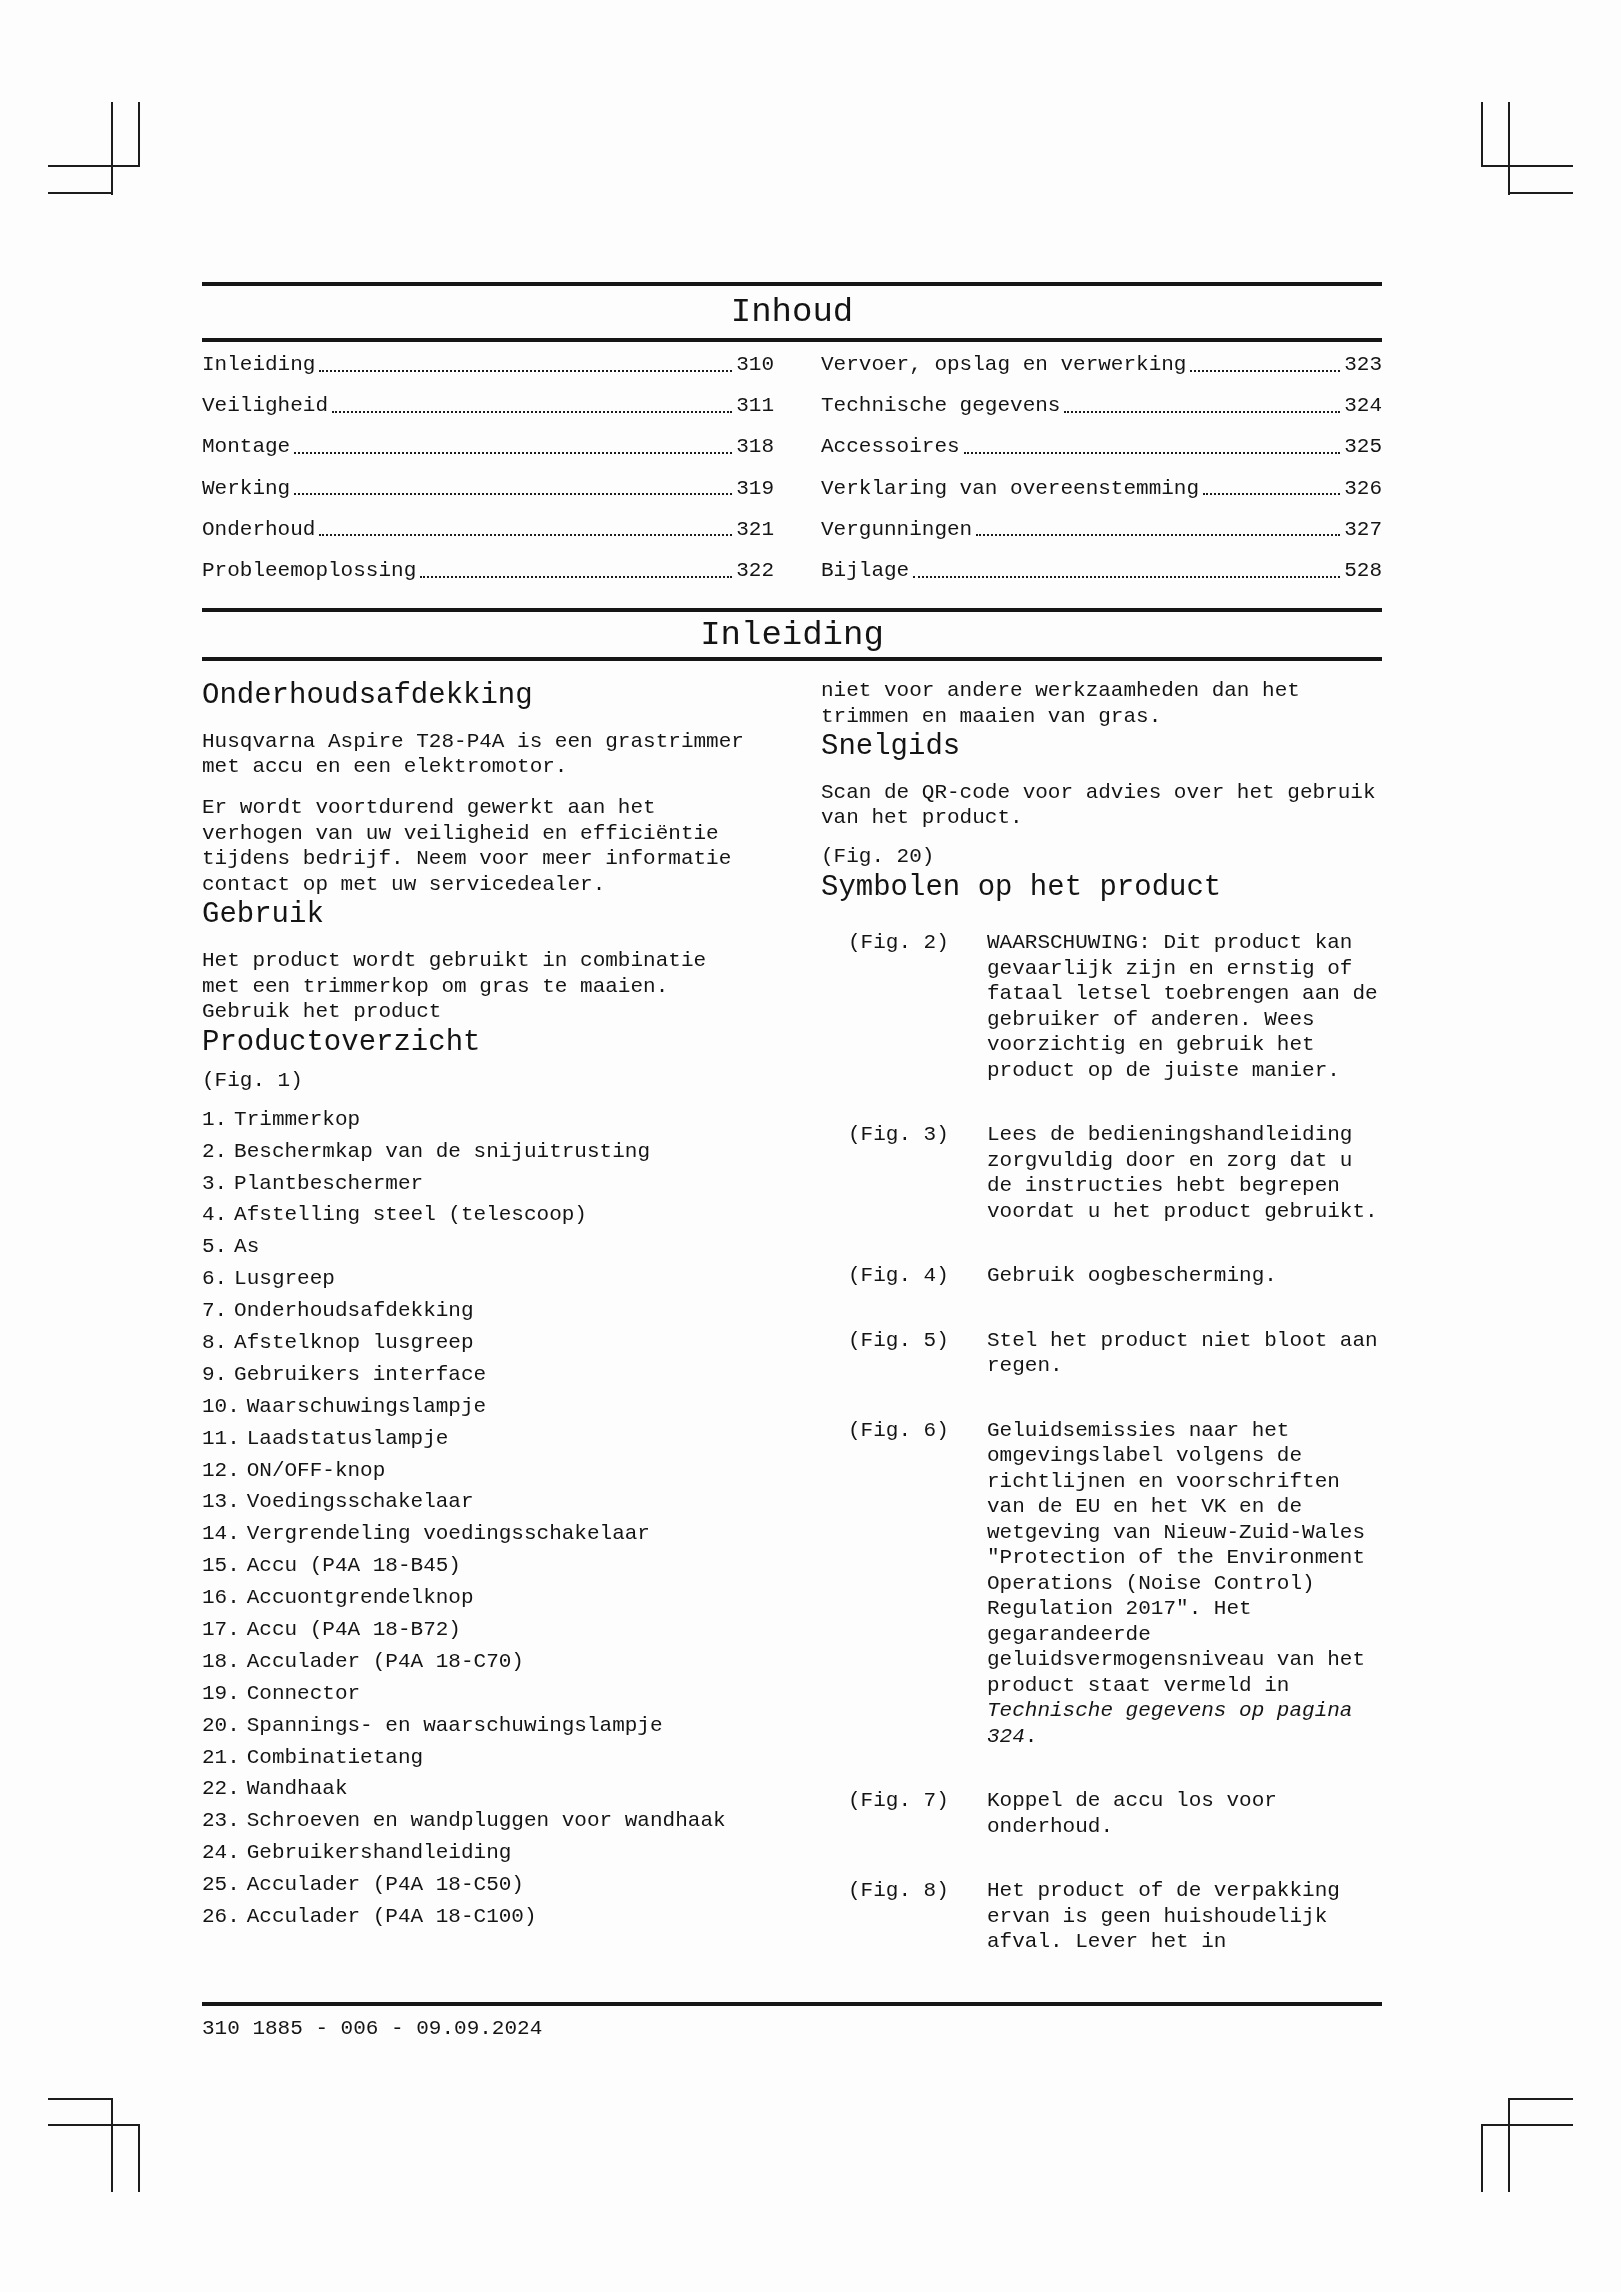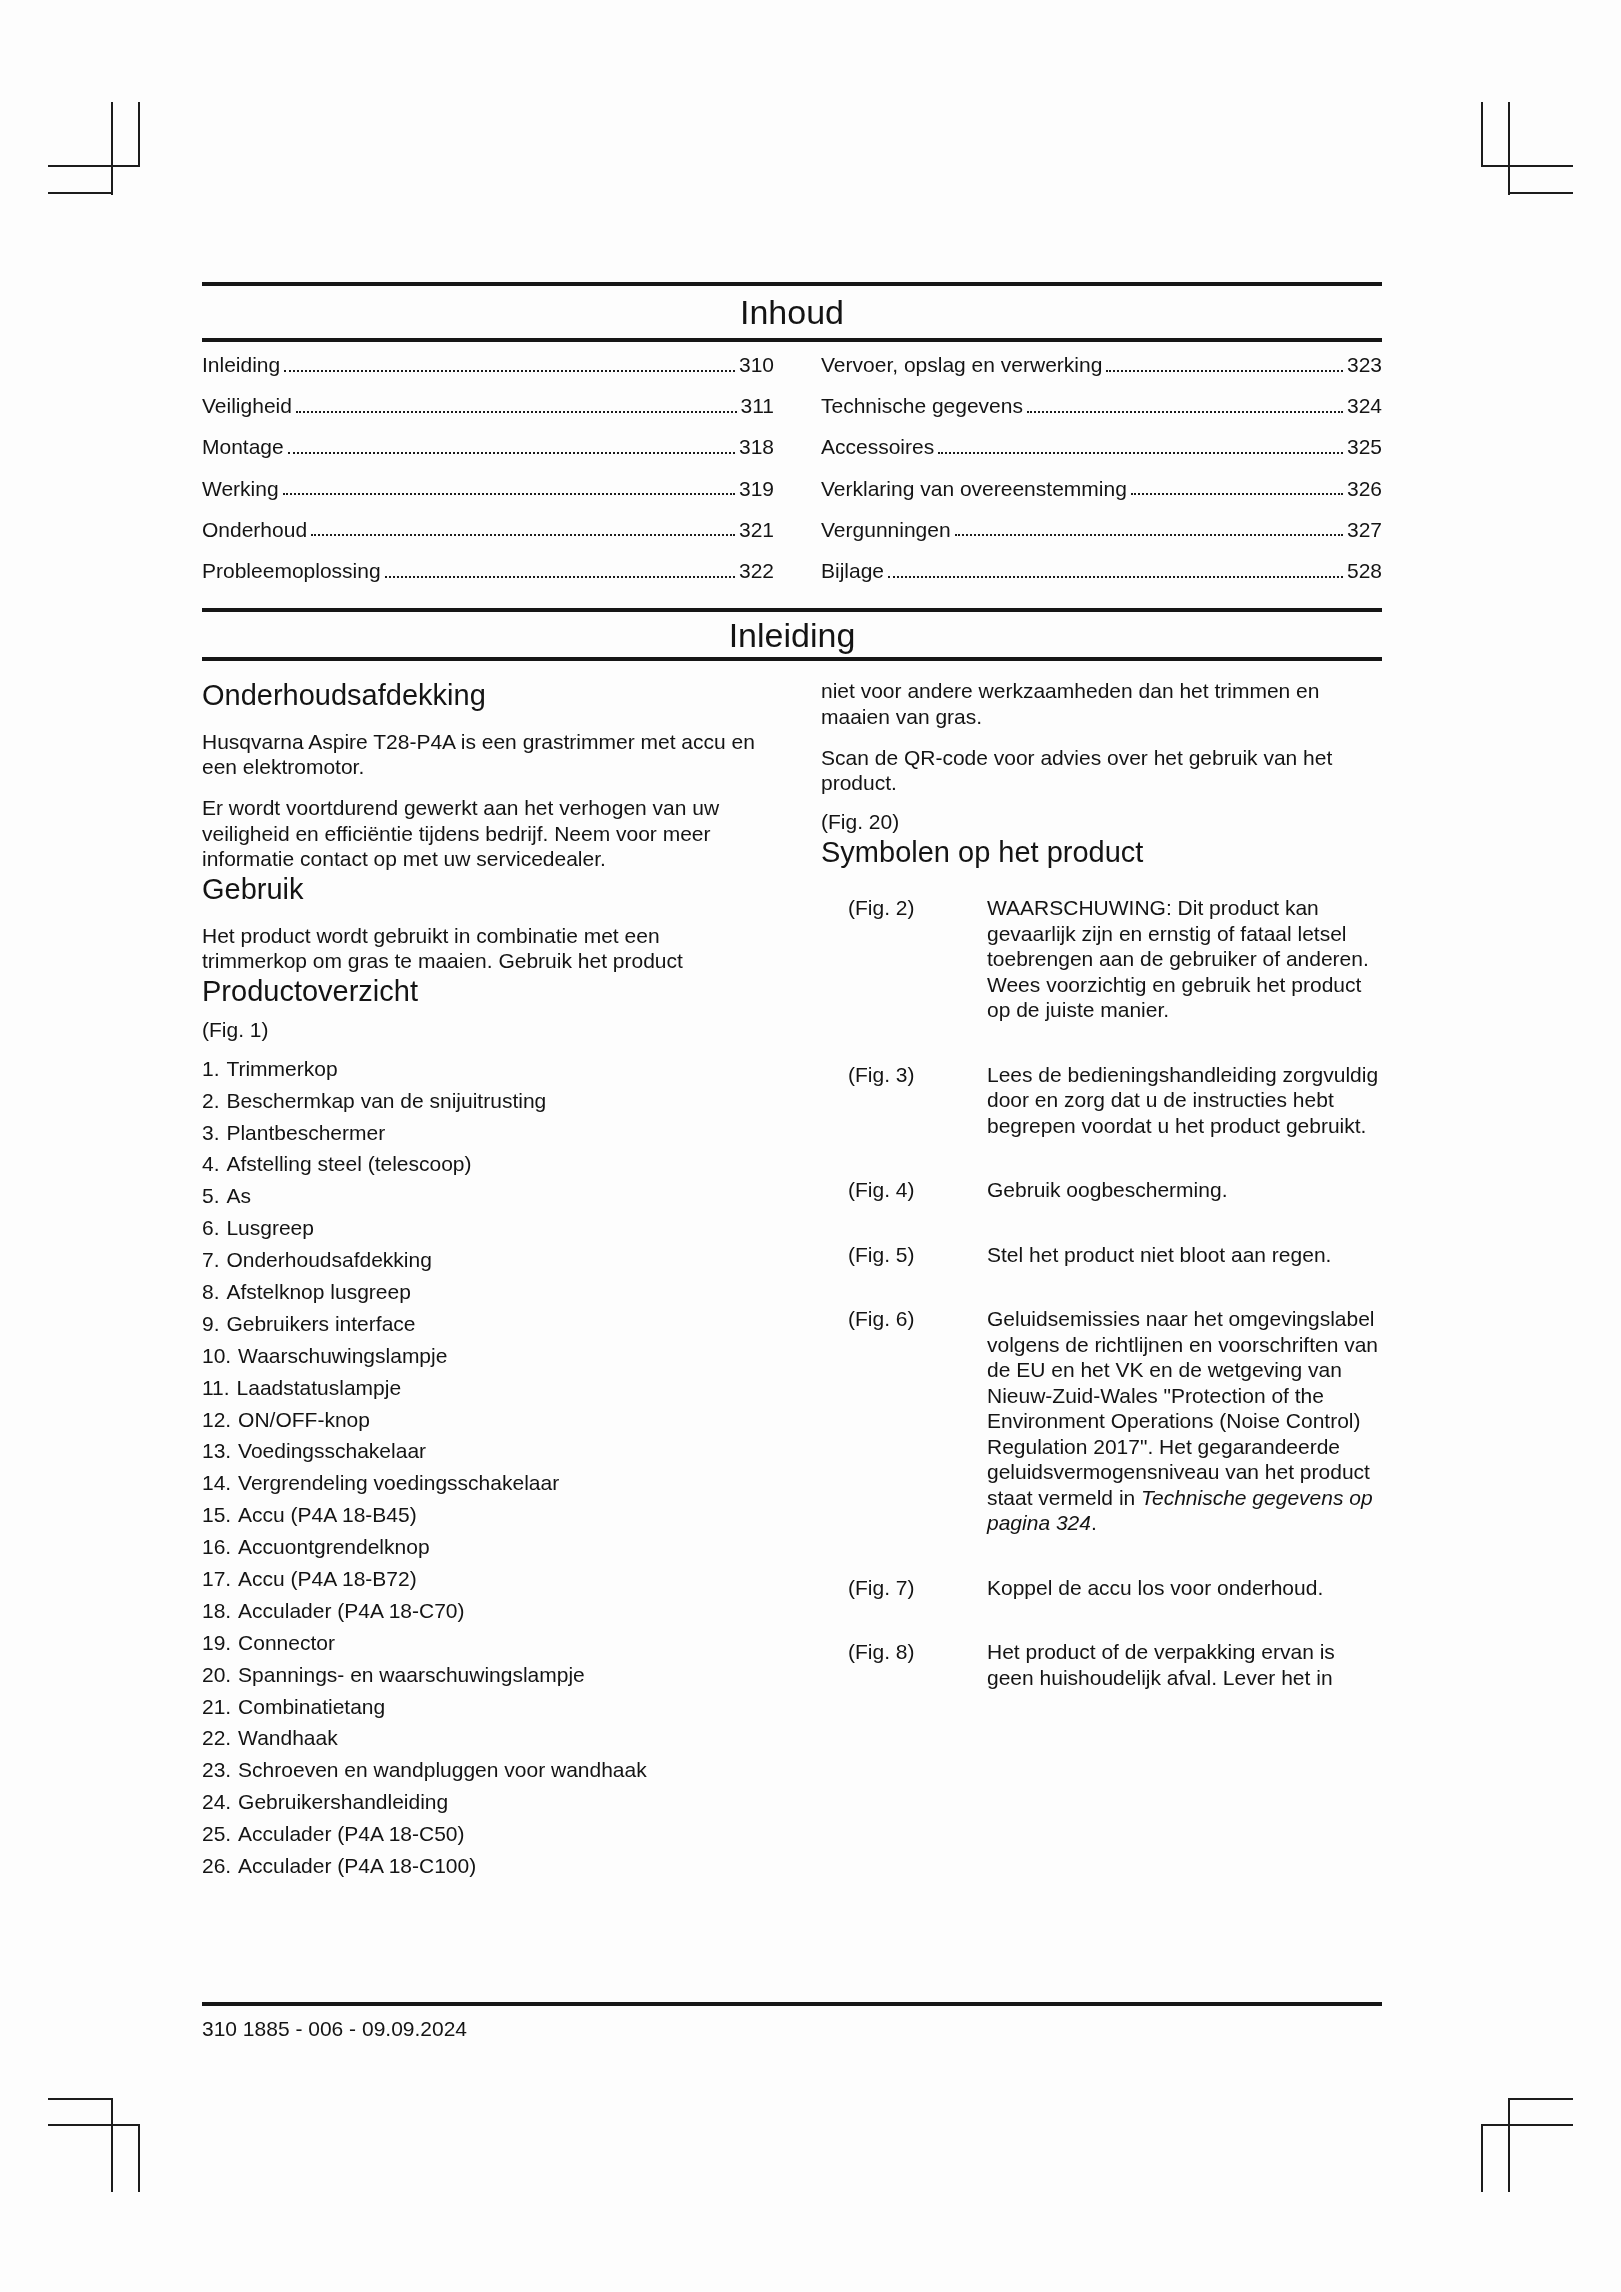--- a/index.html
+++ b/index.html
@@ -2,21 +2,21 @@
 <html><head>
 <meta charset="utf-8">
 <style>
   html,body { margin:0; padding:0; background:#e8e8e8; }
   .page {
     position:relative;
     width:1621px; height:2293px;
     margin:0 auto;
     background:#fdfdfd;
     color:#141414;
-    font-family:Liberation Sans, sans-serif;
+    font-family:Liberation Mono, monospace;
     overflow:hidden;
   }
 
   
   .cm { position:absolute; background:#1c1c1c; }
 
   
   .rule { position:absolute; left:202px; width:1180px; height:3.9px; background:#161616; }
 
   
@@ -265,20 +265,21 @@
         <div class="pl-item">
         <span class="pl-num">26.</span><span>Acculader (P4A 18-C100)</span>
       </div>
       </div>
   </div>
 
   <div id="col-right" class="body-col">
     <p>niet voor andere werkzaamheden dan het trimmen en maaien van gras.</p>
 
 
+    <h2 class="section mt-h2">Snelgids</h2>
     <p class="mt-p">Scan de QR-code voor advies over het gebruik van het product.</p>
     <div class="fig-ref-block">(Fig. 20)</div>
 
     <h2 class="section h-symbolen">Symbolen op het product</h2>
 
     <div class="sym-grid">
         <div class="sym-row">
         <div class="sym-fig">(Fig. 2)</div>
         <div class="sym-text"><span>WAARSCHUWING: Dit product kan gevaarlijk zijn en ernstig of fataal letsel toebrengen aan de gebruiker of anderen. Wees voorzichtig en gebruik het product op de juiste manier.</span><span></span><span class="ital"></span><span></span></div>
       </div>

